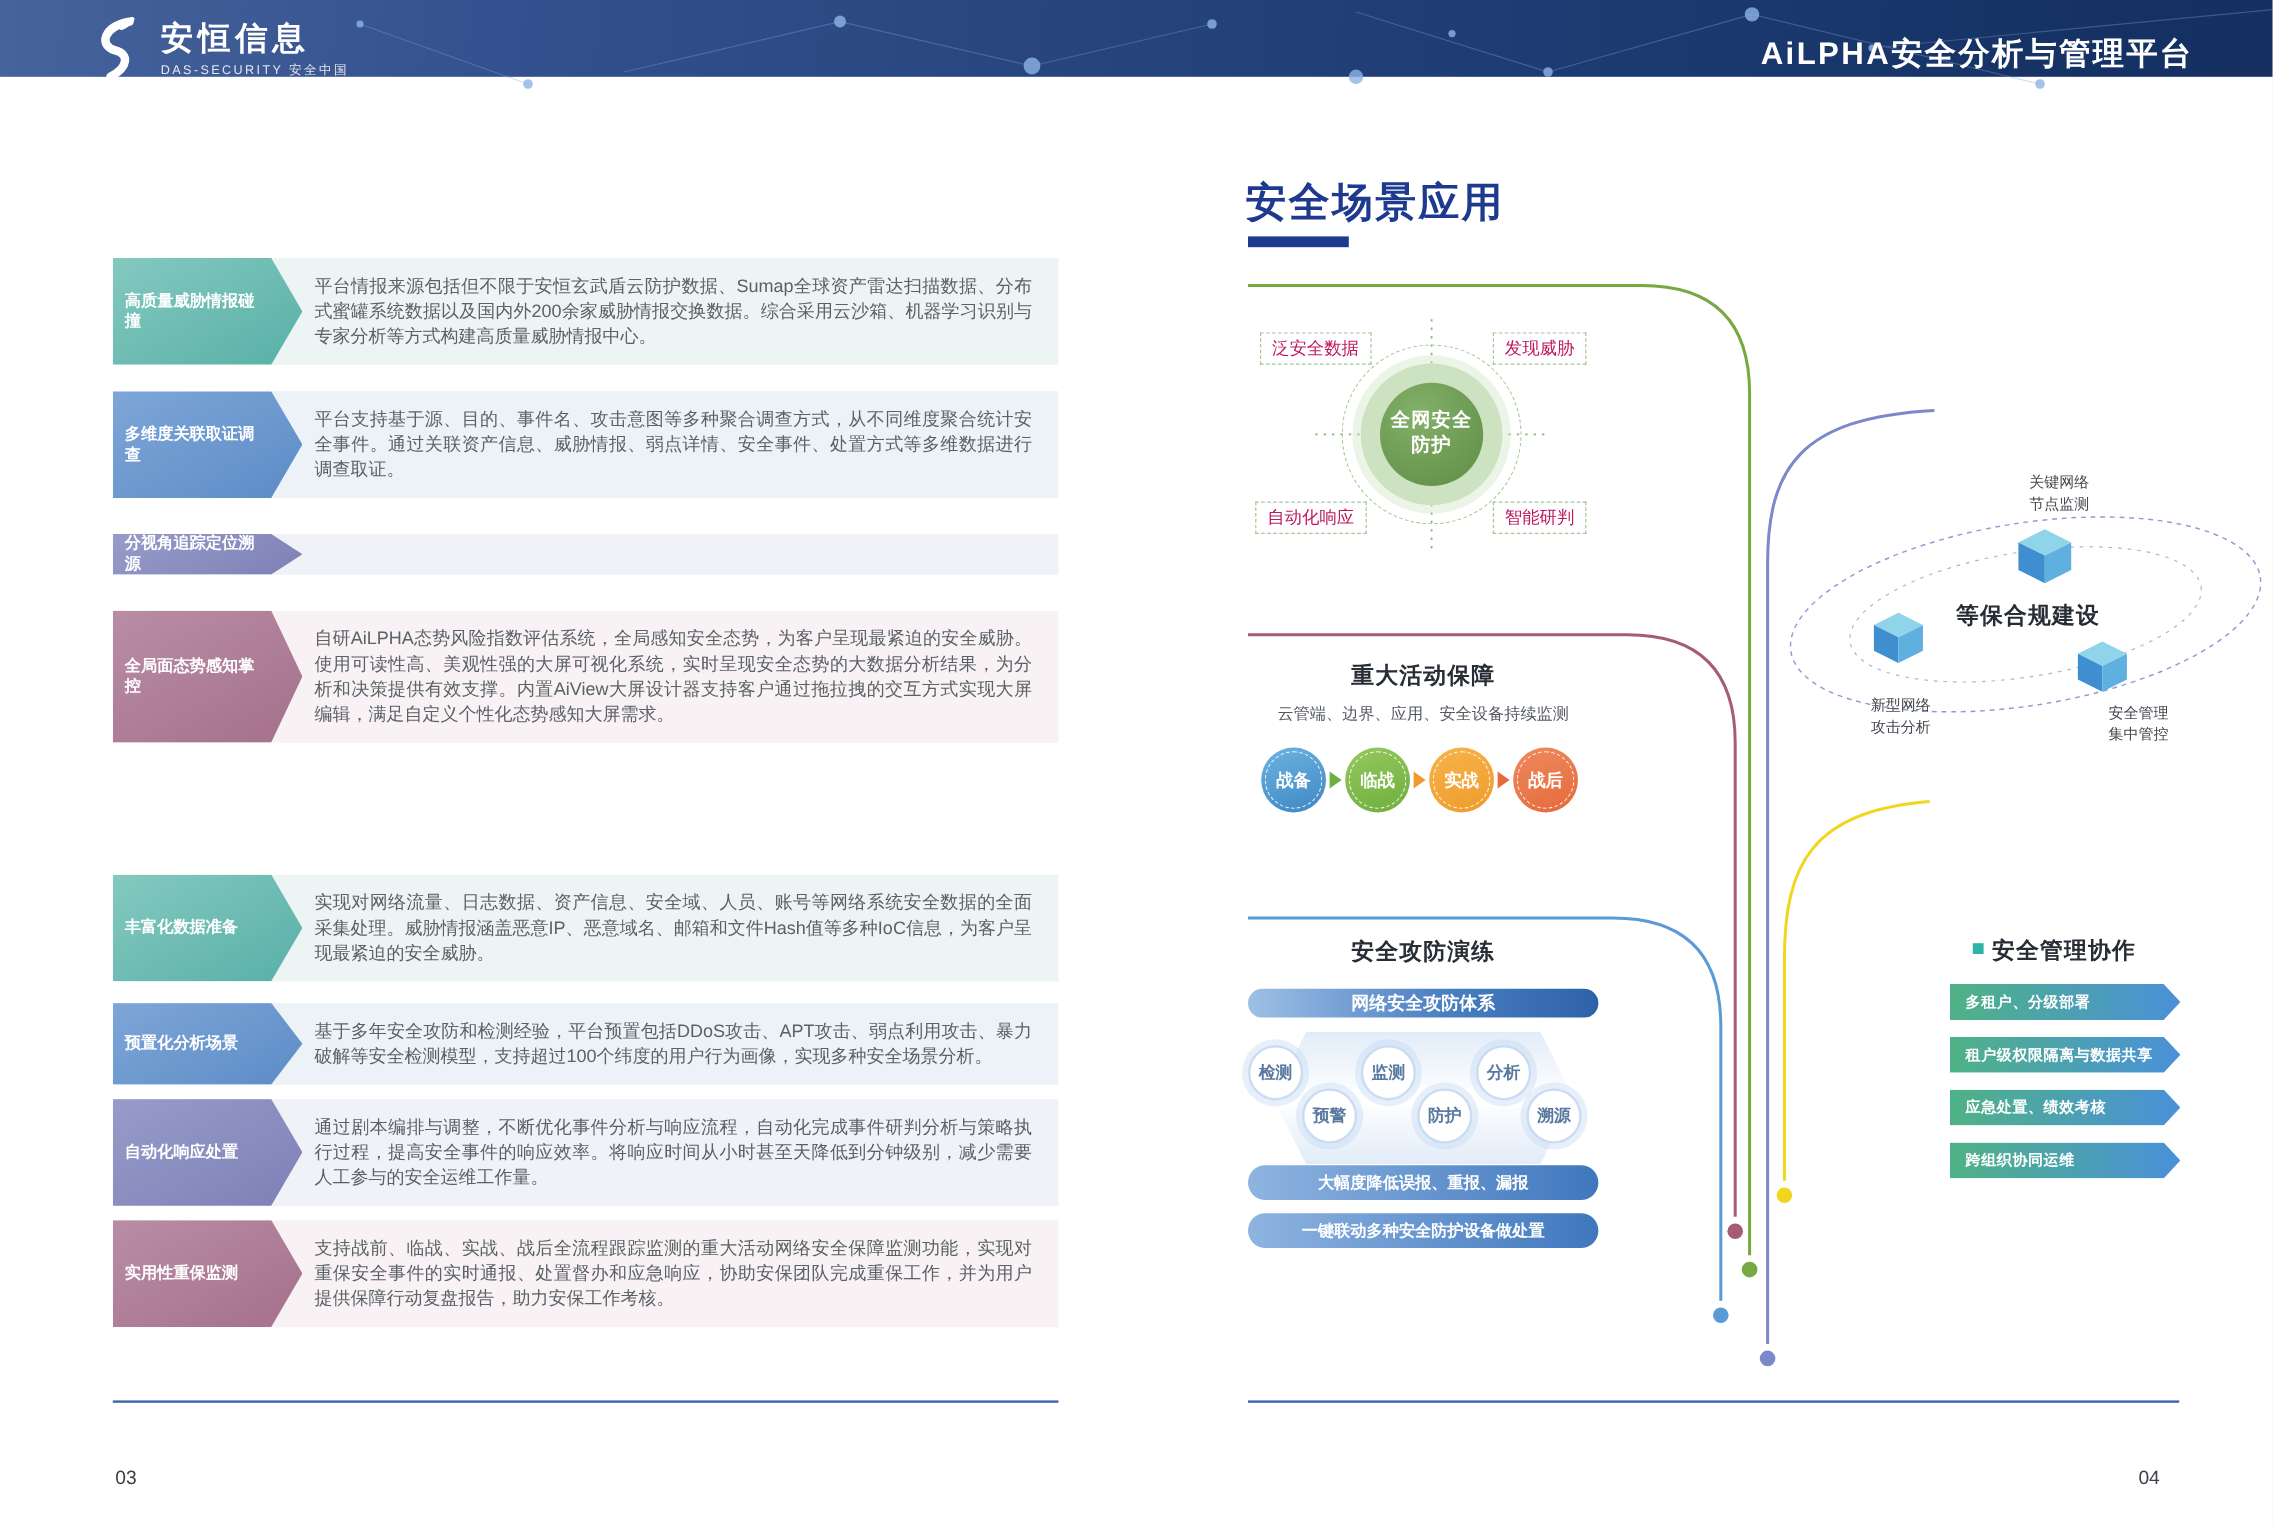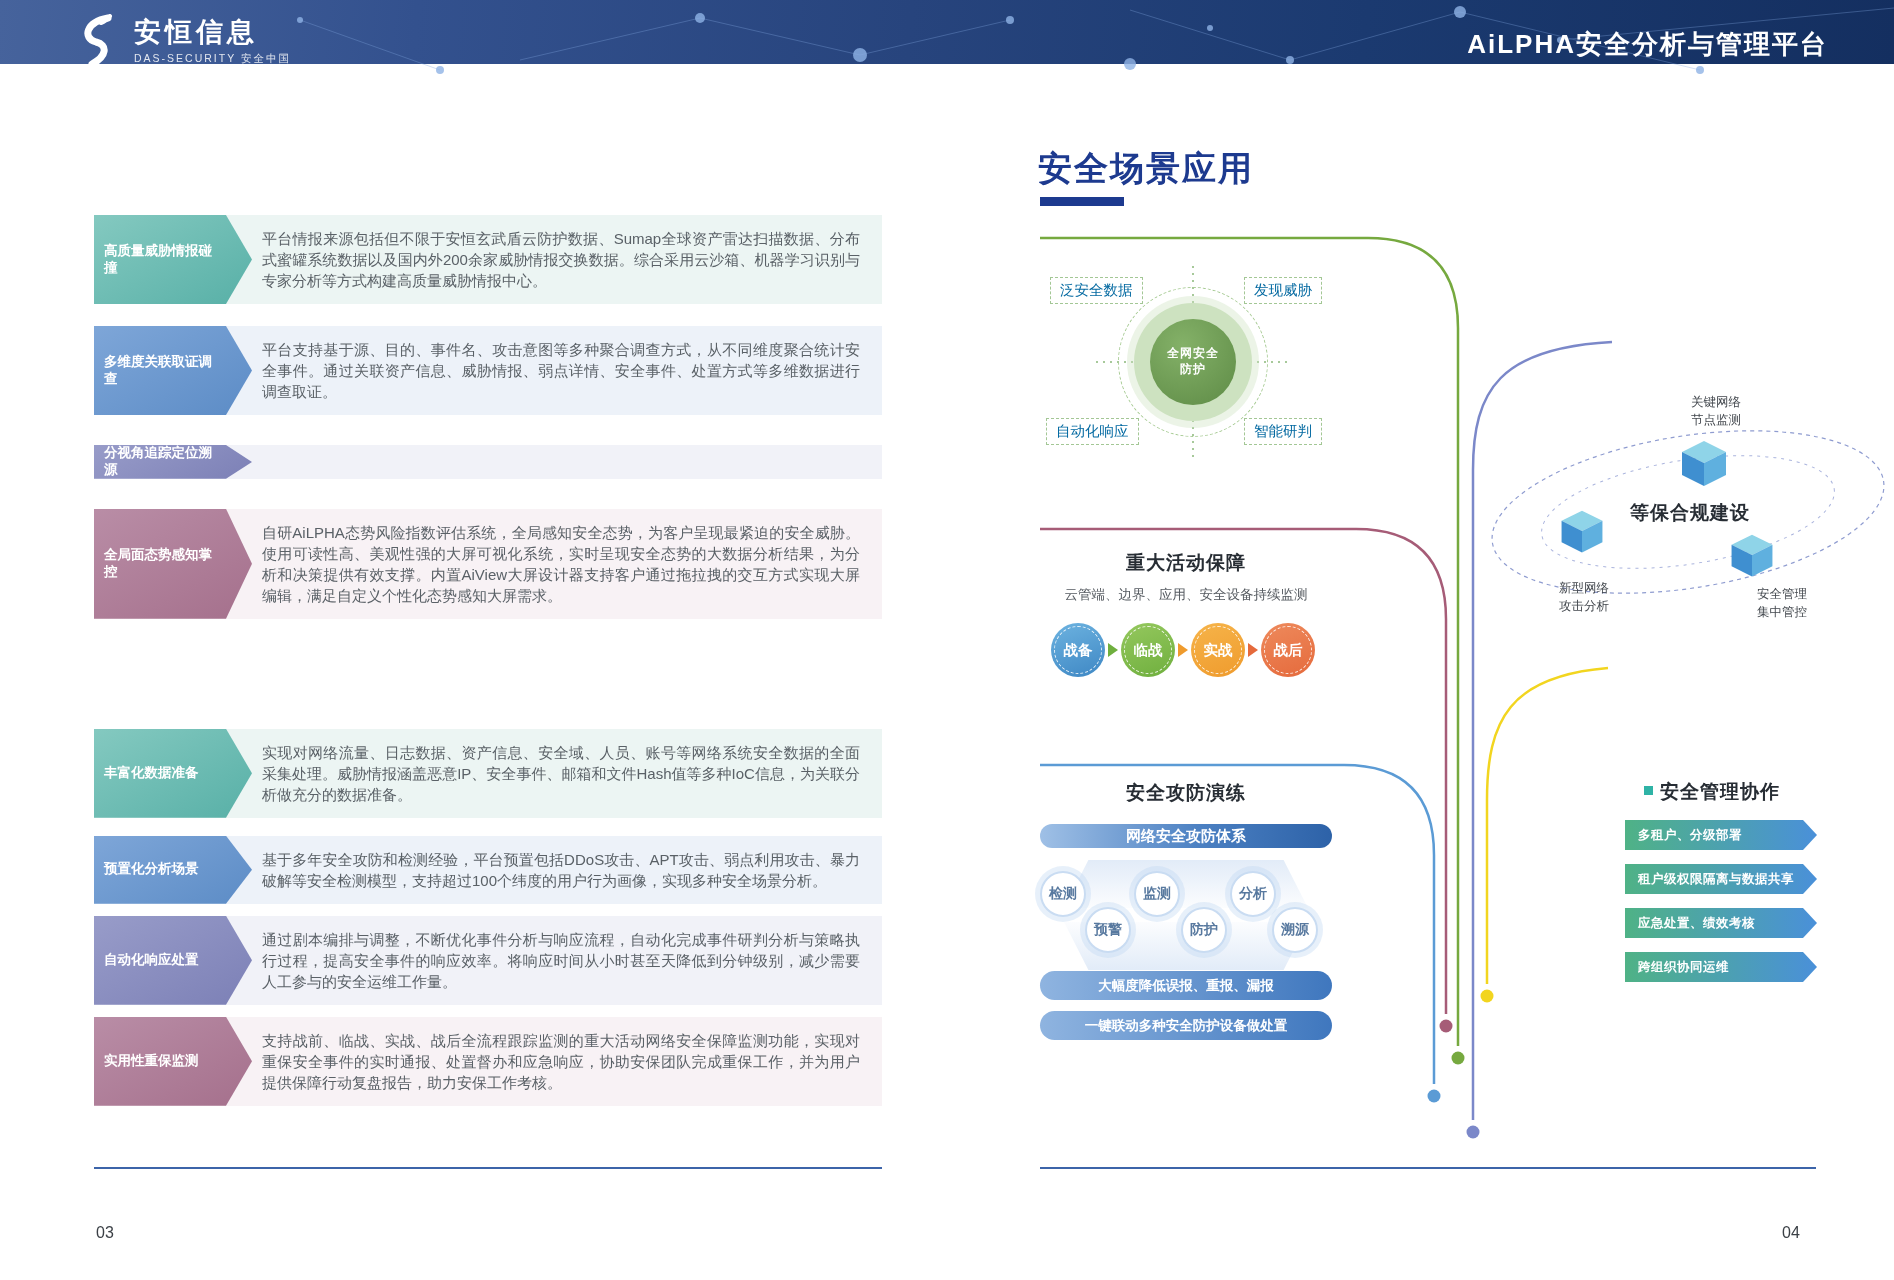--- a/index.html
+++ b/index.html
@@ -42,31 +42,31 @@
   .div-right{ left:1040px; top:1167px; width:776px; }
   .pagenum { position:absolute; top:1224px; font-size:16px; color:#3b4046; }
   .pn-left { left:96px; } .pn-right { left:1782px; }
 
   
   .rp-title { position:absolute; left:1038px; top:146px; font-size:34px; font-weight:bold; color:#1d3a8f; letter-spacing:2px; }
   .rp-underline { position:absolute; left:1040px; top:197px; width:84px; height:9px; background:#1d3a8f; }
 
   .overlay { position:absolute; left:0; top:0; width:1894px; height:1280px; pointer-events:none; }
 
-  .tag { position:absolute; border:1px dashed #a3c795; background:#fff; color:#0369a1;
+  .tag { position:absolute; border:1px dashed #a3c795; background:#fff; color:#be185d;
     font-size:14.5px; padding:3px 9px; z-index:3;font-family:Liberation Serif, serif; }
 
   .hub-ring1 { position:absolute; left:1118px; top:287px; width:150px; height:150px; border-radius:50%;
     border:1.5px dashed #a9cc96; z-index:2; }
   .hub-ring2 { position:absolute; left:1134px; top:303px; width:118px; height:118px; border-radius:50%;
     background:#cde2c0; box-shadow:0 0 0 7px rgba(205,226,192,.38); z-index:2; }
   .hub-core { position:absolute; left:1150px; top:319px; width:86px; height:86px; border-radius:50%;
     background:radial-gradient(circle at 38% 30%,#84b168,#5e8b46); z-index:3;
     display:flex; flex-direction:column; align-items:center; justify-content:center;
-    color:#fff; font-size:12px; font-weight:bold; line-height:1.3; letter-spacing:1px; }
+    color:#fff; font-size:16px; font-weight:bold; line-height:1.3; letter-spacing:1px; }
 
   .sec-title { position:absolute; width:292px; left:1040px; text-align:center; font-size:19px; font-weight:bold; color:#272d34; z-index:3; letter-spacing:1px;}
   .sub-note { position:absolute; width:292px; left:1040px; text-align:center; font-size:13.5px; color:#555a60; z-index:3; }
 
   .stage { position:absolute; width:54px; height:54px; border-radius:50%; z-index:3;
     display:flex; align-items:center; justify-content:center; color:#fff; font-size:14.5px; font-weight:bold; }
   .stage::before { content:""; position:absolute; inset:3px; border:1px dashed rgba(255,255,255,.85); border-radius:50%; }
   .st0 { background:linear-gradient(160deg,#6db3e0,#3e87c4);font-family:Liberation Serif, serif; }
   .st1 { background:linear-gradient(160deg,#95c85e,#6faf3e); }
   .st2 { background:linear-gradient(160deg,#f6b44a,#ef9b2d); }
@@ -182,21 +182,21 @@
             <line x1="19.6" y1="19.6" x2="21.7" y2="21.7"></line>
           <line x1="8.3" y1="21.7" x2="10.4" y2="19.6"></line>
             <line x1="19.6" y1="10.4" x2="21.7" y2="8.3"></line>
         </g>
       </svg>
       <h2>安全事件处置闭环</h2>
     </div>
 
     <div class="feat t-teal m5">
       <div class="feat-label">丰富化数据准备</div>
-      <div class="feat-text">实现对网络流量、日志数据、资产信息、安全域、人员、账号等网络系统安全数据的全面采集处理。威胁情报涵盖恶意IP、安全事件、邮箱和文件Hash值等多种IoC信息，为关联分析做充分的数据准备。</div>
+      <div class="feat-text">实现对网络流量、日志数据、资产信息、安全域、人员、账号等网络系统安全数据的全面采集处理。威胁情报涵盖恶意IP、恶意域名、邮箱和文件Hash值等多种IoC信息，为客户呈现最紧迫的安全威胁。</div>
     </div>
     <div class="feat t-blue m6">
       <div class="feat-label">预置化分析场景</div>
       <div class="feat-text">基于多年安全攻防和检测经验，平台预置包括DDoS攻击、APT攻击、弱点利用攻击、暴力破解等安全检测模型，支持超过100个纬度的用户行为画像，实现多种安全场景分析。</div>
     </div>
     <div class="feat t-purple m7">
       <div class="feat-label">自动化响应处置</div>
       <div class="feat-text">通过剧本编排与调整，不断优化事件分析与响应流程，自动化完成事件研判分析与策略执行过程，提高安全事件的响应效率。将响应时间从小时甚至天降低到分钟级别，减少需要人工参与的安全运维工作量。</div>
     </div>
     <div class="feat t-mauve">

